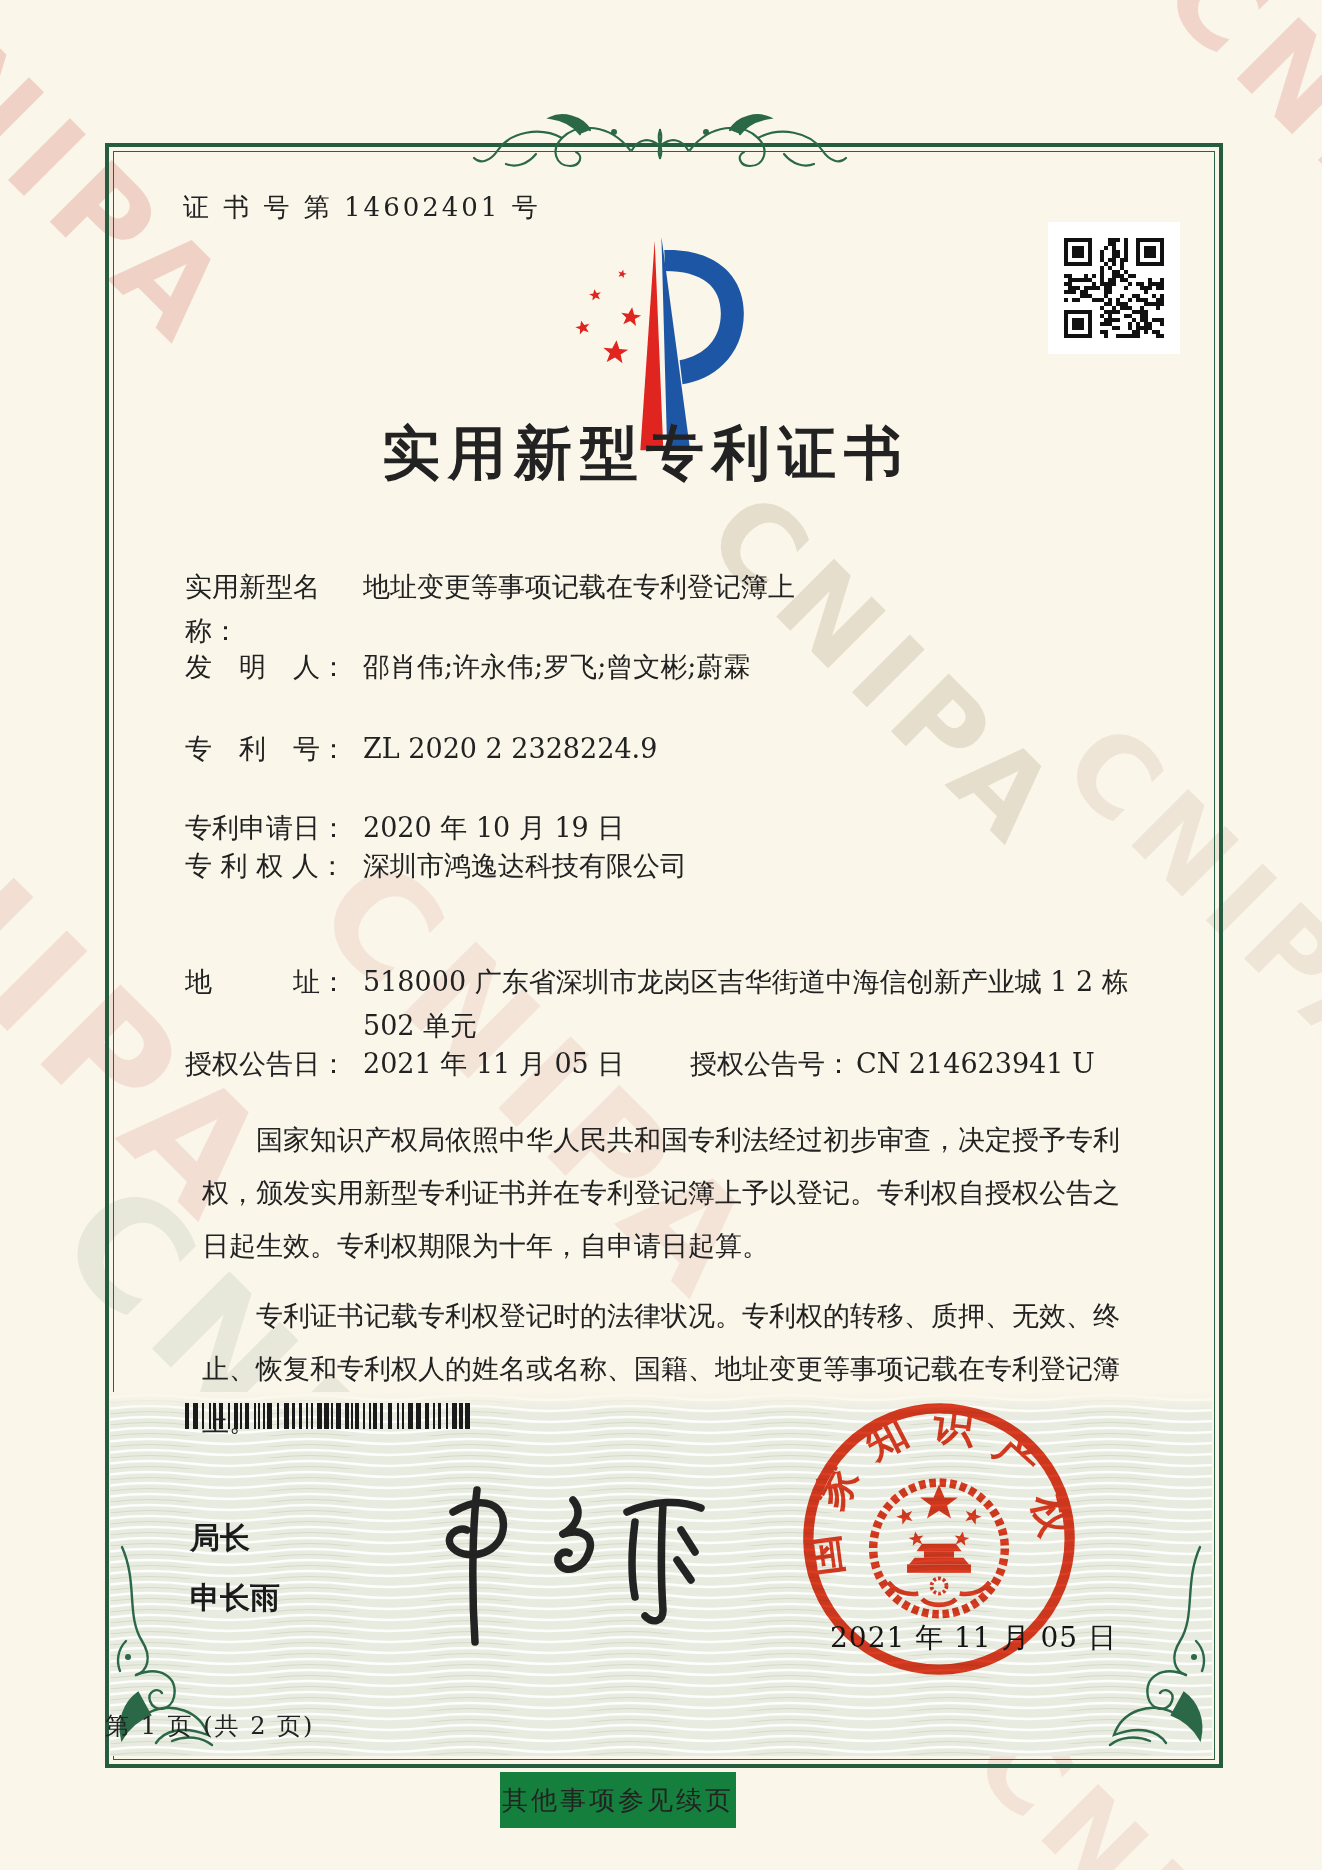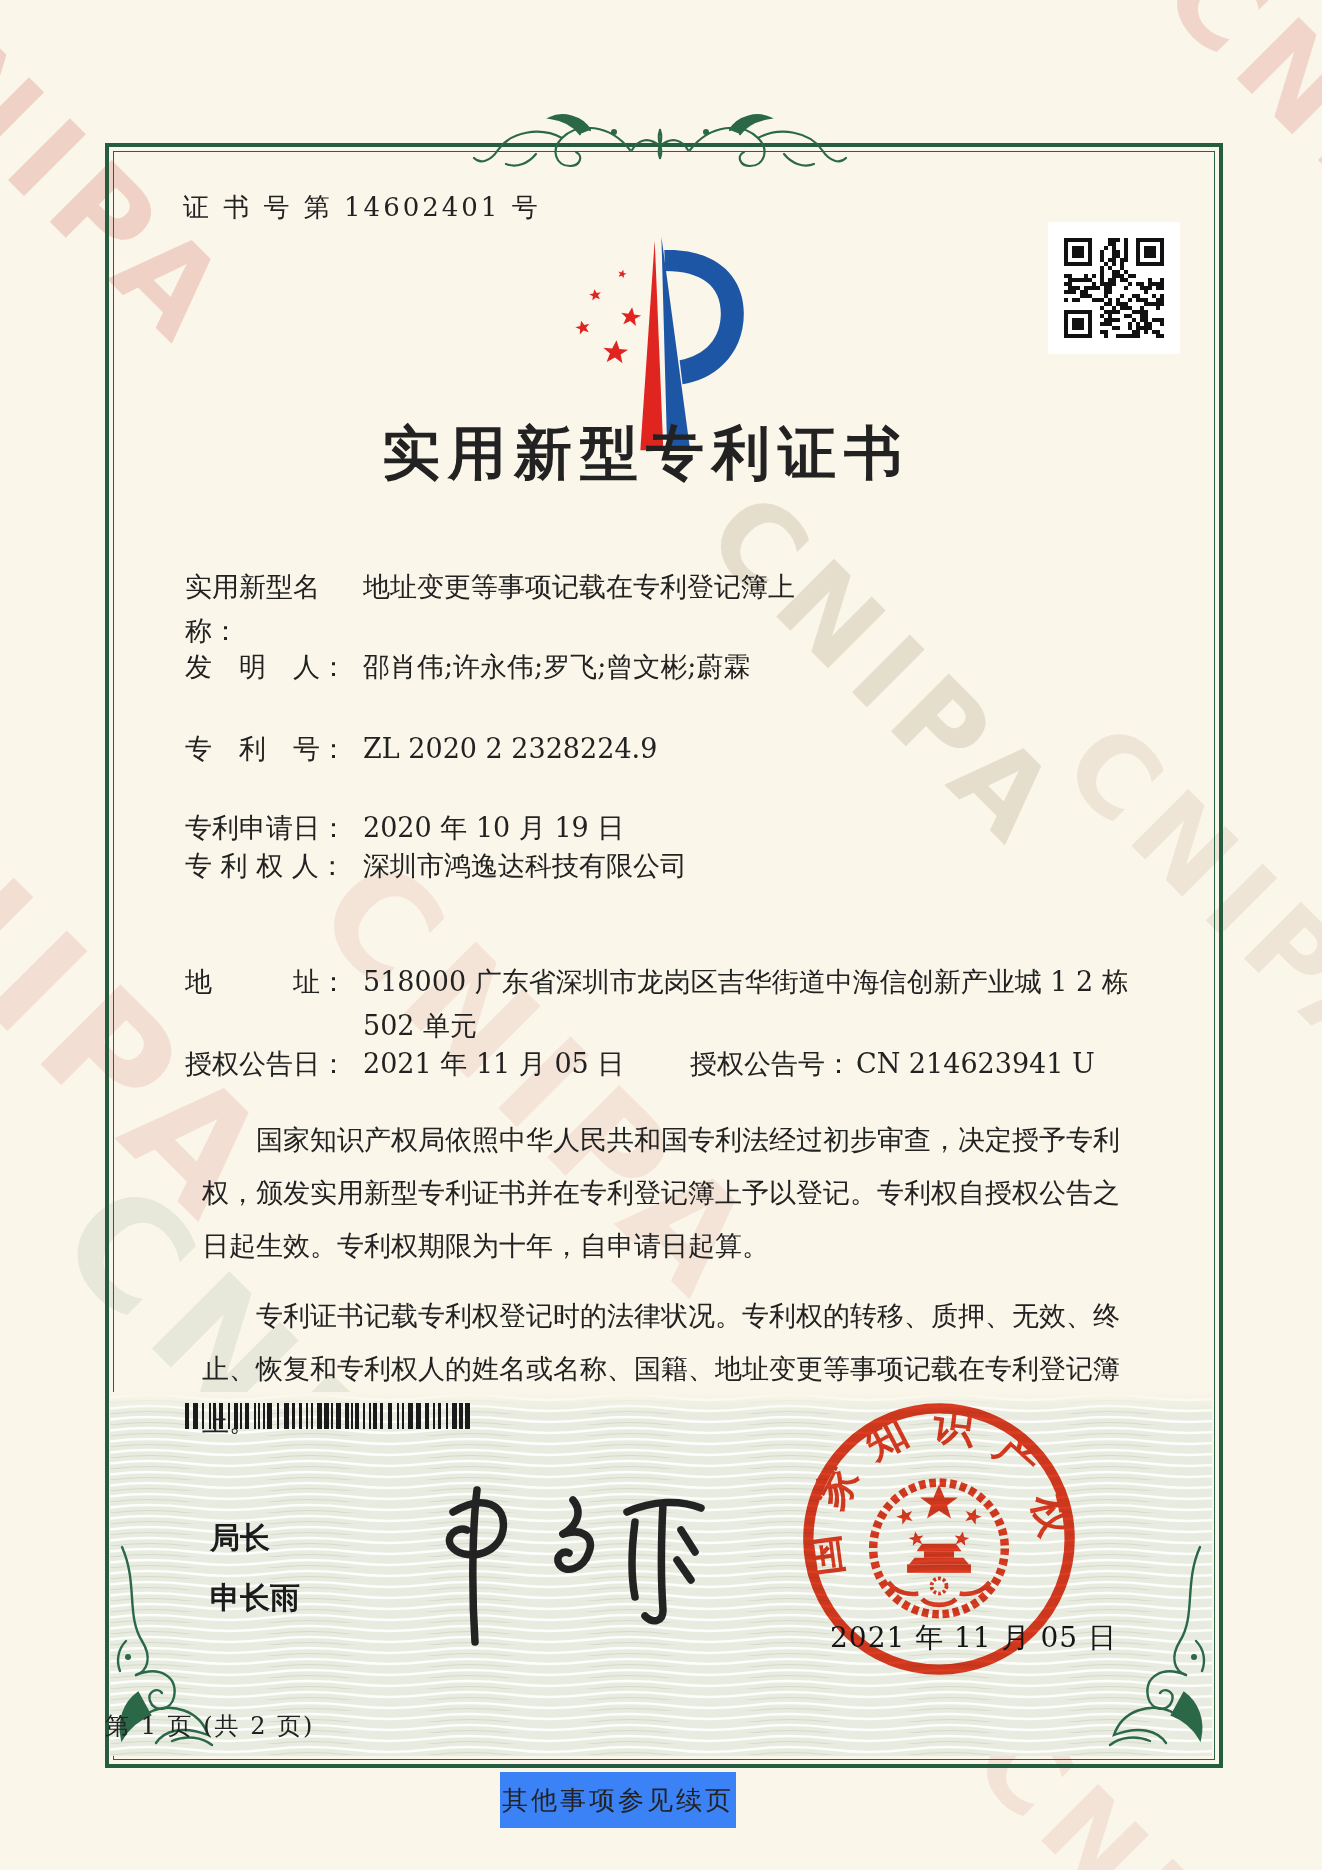--- a/index.html
+++ b/index.html
@@ -29,28 +29,28 @@
   .lbl{display:inline-block;width:178px;vertical-align:top;}
   .val{display:inline-block;width:775px;vertical-align:top;}
   .pair2{position:absolute;left:505px;top:0;}
   .pair2 .lbl{width:166px;}
   
   .paras{position:absolute;left:185px;top:1096px;width:952px;z-index:5;}
   .paras p{margin:17px;font-size:27px;line-height:53px;text-indent:2em;text-align:justify;}
   
   .barcode{position:absolute;left:185px;top:1403px;z-index:5;}
   .signer{position:absolute;left:190px;z-index:5;font-family:"DejaVu Sans","Liberation Sans",sans-serif;
-          font-size:30px;font-weight:600;color:#1b1b1b;margin-left:20px;}
+          font-size:30px;font-weight:600;color:#1b1b1b;}
   .signature{position:absolute;left:405px;top:1482px;z-index:5;opacity:.93;}
   .seal{position:absolute;left:798px;top:1398px;width:282px;height:282px;z-index:5;
         mix-blend-mode:multiply;opacity:.95;}
   .seal-date{position:absolute;left:830px;top:1619px;font-size:28px;letter-spacing:1px;color:#151515;z-index:6;}
   .page-info{position:absolute;left:105px;top:1710px;width:1030px;text-align:left;font-size:24px;
              letter-spacing:2px;z-index:5;}
-  .note-box{position:absolute;left:500px;top:1772px;width:236px;height:56px;background:#3b82f6;
+  .note-box{position:absolute;left:500px;top:1772px;width:236px;height:56px;background:#15803d;
             display:flex;align-items:center;justify-content:center;z-index:5;}
   .note-box span{font-size:26px;letter-spacing:3px;}
 </style>
 </head>
 <body>
 
 <div class="page">
 
   <div class="wm" style="left:-75px;top:-60px;font-size:120px;color:rgba(222,150,140,.38);">CNIPA</div>
   <div class="wm" style="left:1235px;top:-80px;font-size:120px;color:rgba(222,150,140,.34);">CNIPA</div>

